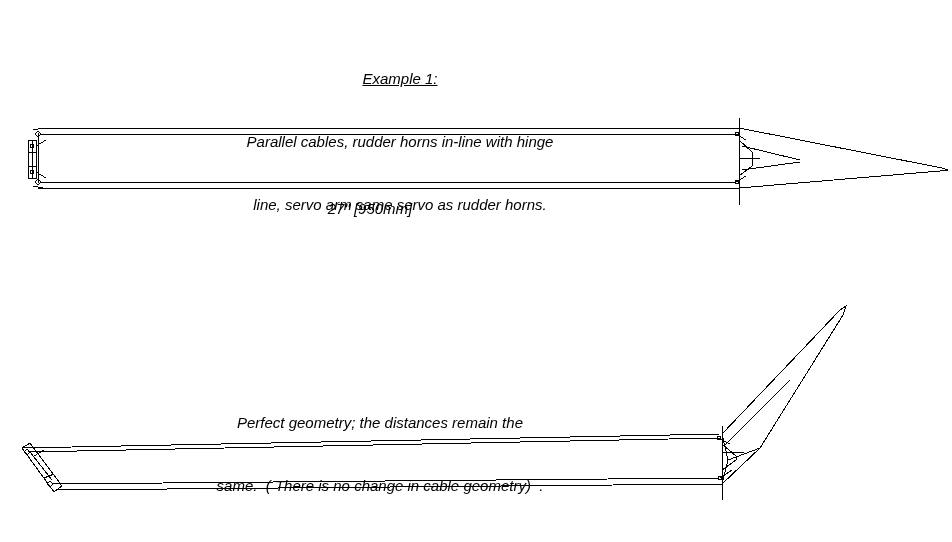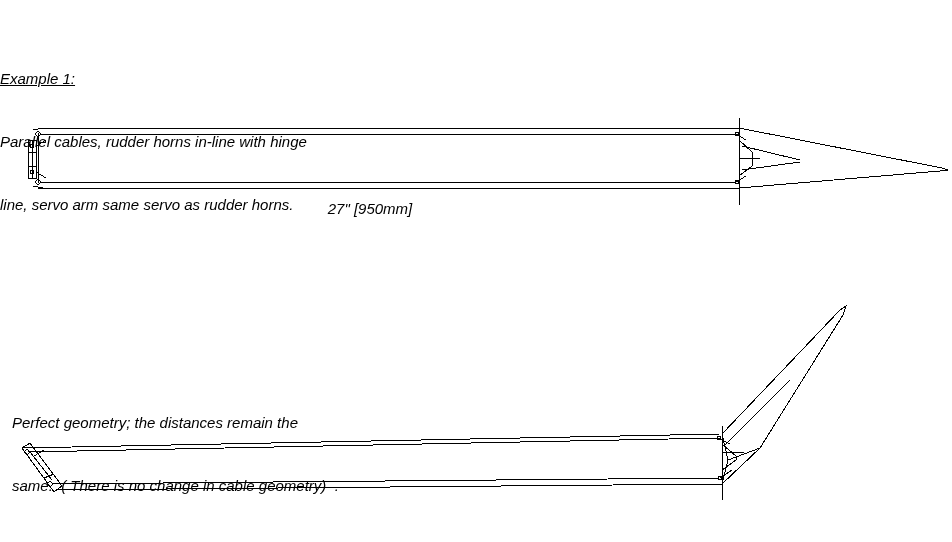--- a/index.html
+++ b/index.html
@@ -12,36 +12,37 @@
   }
   #stage {
     position: relative;
     width: 952px;
     height: 542px;
     background: #ffffff;
     overflow: hidden;
   }
   .caption {
     position: absolute;
+    text-align: center;
     font-style: italic;
     font-size: 15px;
     line-height: 21px;
     color: #000000;
     white-space: pre;
   }
   #title-block {
     left: 0;
     top: 26px;
     width: 800px;
   }
   #title-line1 {
     text-decoration: underline;
   }
   #mid-block {
-    left: 12px;
+    left: 0;
     top: 370px;
     width: 760px;
   }
   #dim-label {
     position: absolute;
     left: 240px;
     top: 200px;
     width: 260px;
     text-align: center;
     font-style: italic;

